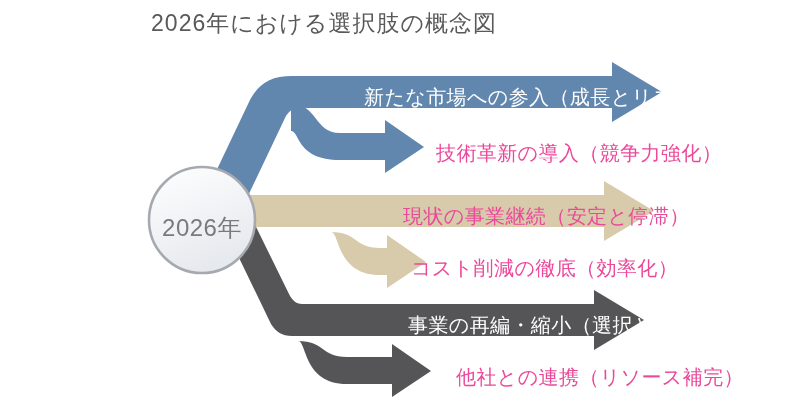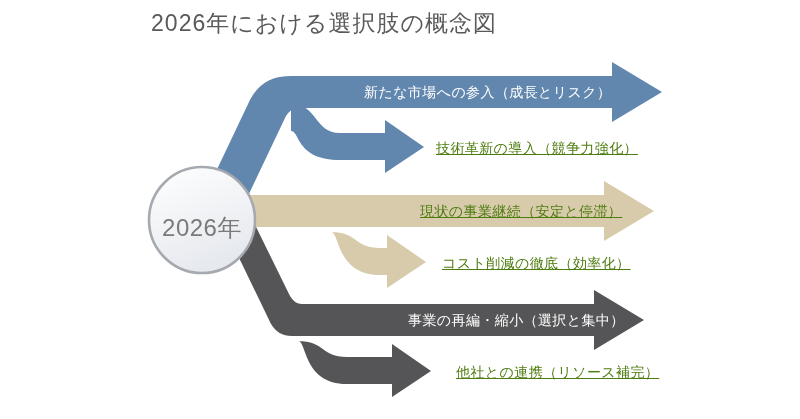--- a/index.html
+++ b/index.html
@@ -26,30 +26,29 @@
     top: 8px;
     width: 648px;
     text-align: center;
     font-size: 23px;
     color: #595959;
     letter-spacing: 1px;
     font-family: "Liberation Sans", "DejaVu Sans", sans-serif;
   }
   .arrow-label {
     position: absolute;
-    font-size: 14px;
+    font-size: 20px;
     white-space: nowrap;
     letter-spacing: 0.4px;
   }
   .label-on-arrow-light {
     color: #ffffff;
   }
   .label-dark {
-    color: #4d7c0f;
-    text-decoration: underline;
+    color: #ec4899;
   }
 </style>
 </head>
 <body>
 
 <div class="diagram-title">2026年における選択肢の概念図</div>
 
 <svg id="canvas" viewBox="0 0 800 419" xmlns="http://www.w3.org/2000/svg">
 
   <g>
@@ -133,21 +132,21 @@
       </linearGradient>
     </defs>
     <circle cx="202" cy="220" r="53" fill="url(#hubGrad)" stroke="#a6aab0" stroke-width="2.6"></circle>
   </g>
 </svg>
 
 <div class="arrow-label label-on-arrow-light" style="left:364px; top:84px;">新たな市場への参入（成長とリスク）</div>
 
 <div class="arrow-label label-dark" style="left:436px; top:140px;">技術革新の導入（競争力強化）</div>
 
-<div class="arrow-label label-dark" style="left:420px; top:203px;text-align:center;">現状の事業継続（安定と停滞）</div>
+<div class="arrow-label label-dark" style="left:403px; top:203px;text-align:center;">現状の事業継続（安定と停滞）</div>
 
-<div class="arrow-label label-dark" style="left:442px; top:255px;">コスト削減の徹底（効率化）</div>
+<div class="arrow-label label-dark" style="left:411px; top:255px;">コスト削減の徹底（効率化）</div>
 
 <div class="arrow-label label-on-arrow-light" style="left:389px; top:312px;margin-left:19px;">事業の再編・縮小（選択と集中）</div>
 
 <div class="arrow-label label-dark" style="left:456px; top:364px;">他社との連携（リソース補完）</div>
 
 <div class="arrow-label" style="left:147px; top:212px; width:110px; text-align:center; font-size:24px; color:#7a7a7a; letter-spacing:0.5px;">2026年</div>
 
 </body></html>

